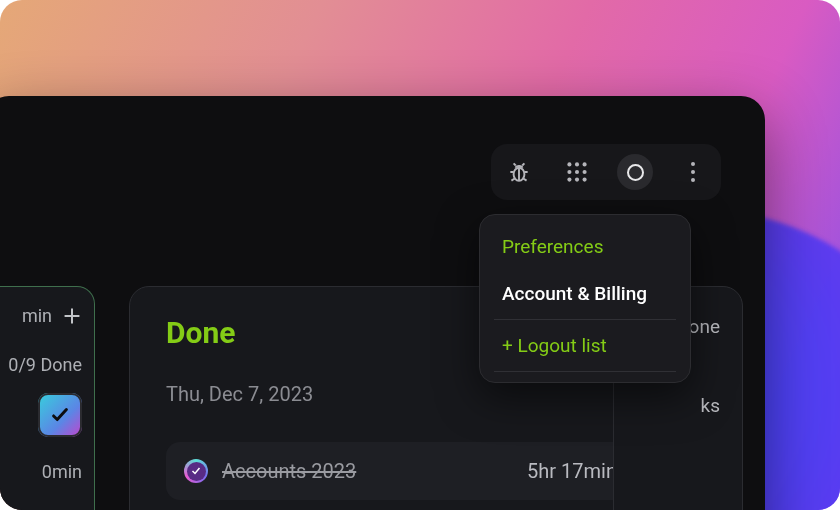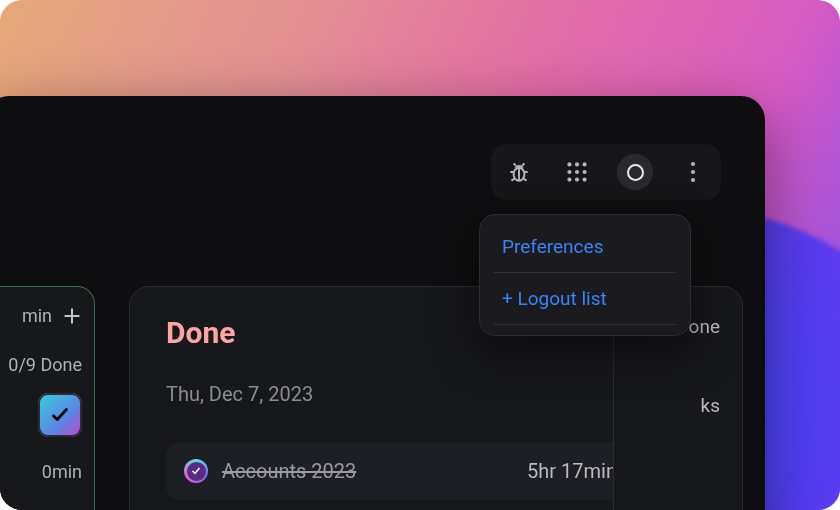--- a/index.html
+++ b/index.html
@@ -72,21 +72,21 @@
     background: #1b1b1f;
     border: 1px solid #2c2c30;
     border-radius: 16px;
     padding: 8px 0;
     box-shadow: 0 14px 40px rgba(0,0,0,0.55);
     z-index: 20;
   }
   .menu-item {
     padding: 12px 22px;
     font-size: 19px;
-    color: #3b82f6;
+    color: #84cc16;
     cursor: pointer;
   }
   .menu-item.active { color: #ffffff; font-weight: 500; }
   .menu-divider { height: 1px; background: #303035; margin: 2px 14px; }
 
   
   .leftcol {
     position: absolute;
     left: 0; top: 190px;
     width: 110px; height: 260px;
@@ -114,21 +114,21 @@
   .donecard {
     position: absolute;
     left: 144px; top: 190px;
     width: 575px; height: 300px;
     background: #17181c;
     border: 1px solid #2b2c31;
     border-radius: 20px;
     padding: 28px 28px 0 36px;
     color: #cfcfd3;
   }
-  .donecard h2 { font-size: 30px; font-weight: 700; color: #fca5a5; }
+  .donecard h2 { font-size: 30px; font-weight: 700; color: #84cc16; }
   .donecard .date { margin-top: 32px; font-size: 20px; color: #8b8c92; }
 
   .taskrow {
     margin-top: 36px;
     height: 58px;
     background: #1e1f24;
     border-radius: 14px;
     display: flex; align-items: center;
     padding: 0 18px;
     gap: 14px;
@@ -213,20 +213,21 @@
         <div class="kebab-dots">
             <span></span>
             <span></span>
             <span></span>
           </div>
       </div>
     </div>
 
     <div class="menu">
       <div class="menu-item">Preferences</div>
+      <div class="menu-item active">Account &amp; Billing</div>
       <div class="menu-divider"></div>
       <div class="menu-item">+ Logout list</div>
       <div class="menu-divider"></div>
     </div>
 
     <div class="leftcol">
       <div class="row1">
         <span>min</span>
         <svg class="plus-ic" viewBox="0 0 24 24">
             <path d="M12 4v16M4 12h16" stroke="currentColor" stroke-width="2.4" fill="none" stroke-linecap="round"></path>

